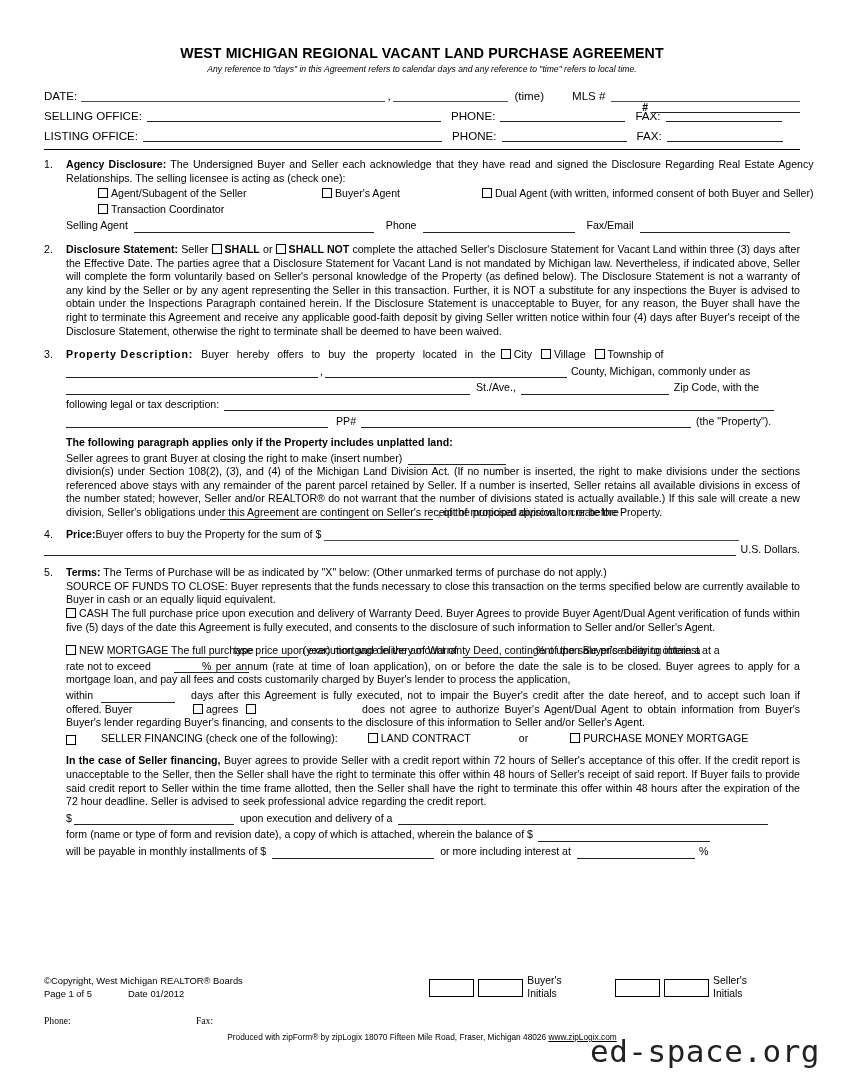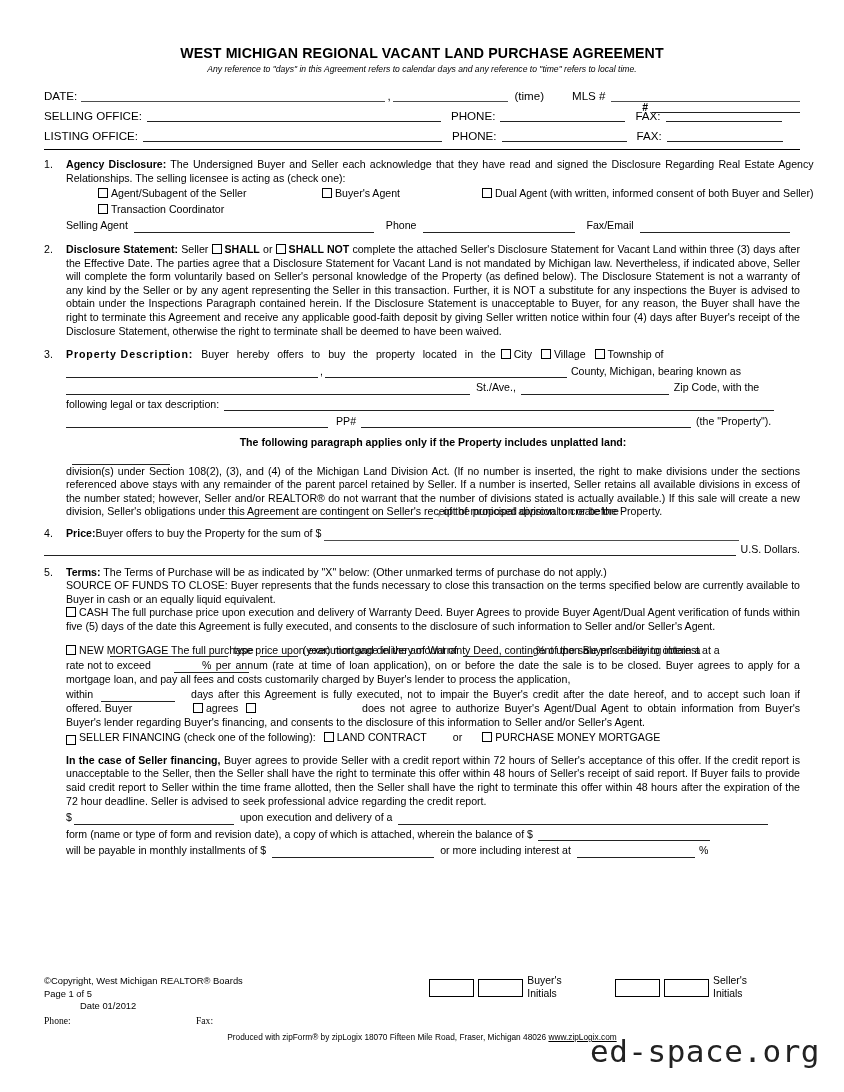--- a/index.html
+++ b/index.html
@@ -271,21 +271,21 @@
             <span style="margin-left:8px;word-spacing:5px;">Buyer hereby offers to buy the property located in the</span>
             <span style="margin-left:5px;"><span class="cb"></span><span>City</span></span>
             <span style="margin-left:9px;"><span class="cb"></span><span>Village</span></span>
             <span style="margin-left:9px;"><span class="cb"></span><span>Township of</span></span>
           </div>
 
           <div style="display:flex;align-items:flex-end;white-space:nowrap;margin-top:3px;">
             <span class="fill dark" style="width:252px;"></span>
             <span style="margin:0 2px;">,</span>
             <span class="fill dark" style="width:242px;"></span>
-            <span style="margin-left:4px;">County, Michigan, bearing known as</span>
+            <span style="margin-left:4px;">County, Michigan, commonly under as</span>
           </div>
 
           <div style="display:flex;align-items:flex-end;white-space:nowrap;margin-top:3px;">
             <span class="fill dark" style="width:404px;"></span>
             <span style="margin-left:6px;">St./Ave.,</span>
             <span class="fill dark" style="width:148px;margin-left:5px;"></span>
             <span style="margin-left:5px;">Zip Code, with the</span>
           </div>
 
           <div style="display:flex;white-space:nowrap;margin-top:3px;">
@@ -293,23 +293,24 @@
             <span class="fill dark" style="width:550px;margin-left:5px;"></span>
           </div>
 
           <div style="display:flex;align-items:flex-end;white-space:nowrap;margin-top:3px;">
             <span class="fill dark" style="width:262px;"></span>
             <span style="margin-left:8px;">PP#</span>
             <span class="fill dark" style="width:330px;margin-left:5px;"></span>
             <span style="margin-left:5px;">(the "Property").</span>
           </div>
 
-          <div style="margin-top:8px;text-align:center;"><b>The following paragraph applies only if the Property includes unplatted land:</b></div>
+          <div style="margin-top:8px;"><b>The following paragraph applies only if the Property includes unplatted land:</b></div>
 
           <div style="display:flex;align-items:flex-end;white-space:nowrap;margin-top:2px;">
+            <span>Seller agrees to grant Buyer at closing the right to make (insert number)</span>
             <span class="fill dark" style="width:98px;margin-left:6px;"></span>
           </div>
 
           <div class="just">division(s) under Section 108(2), (3), and (4) of the Michigan Land Division Act. (If no number is inserted, the right to make divisions under the sections referenced above stays with any remainder of the parent parcel retained by Seller. If a number is inserted, Seller retains all available divisions in excess of the number stated; however, Seller and/or REALTOR® do not warrant that the number of divisions stated is actually available.) If this sale will create a new division, Seller's obligations under this Agreement are contingent on Seller's receipt of municipal approval on or before</div>
 
           <div style="display:flex;align-items:flex-end;white-space:nowrap;margin-top:-13.6px;">
             <span style="visibility:hidden;">municipal approval on or before</span>
             <span class="fill dark" style="width:213px;margin-left:6px;"></span>
             <span style="margin-left:4px;">, of the proposed division to create the Property.</span>
           </div>
@@ -366,21 +367,21 @@
             <div class="just" style="margin-top:-13.6px;text-indent:125px;">days after this Agreement is fully executed, not to impair the Buyer's credit after the date hereof, and to accept such loan if offered. Buyer</div>
 
             <div style="display:flex;align-items:flex-end;white-space:nowrap;margin-top:-13.6px;">
               <span style="visibility:hidden;">such loan if offered. Buyer</span>
               <span style="margin-left:4px;"><span class="cb"></span><span>agrees</span></span>
               <span style="margin-left:8px;"><span class="cb"></span></span>
             </div>
             <div class="just" style="margin-top:-13.6px;text-indent:296px;">does not agree to authorize Buyer's Agent/Dual Agent to obtain information from Buyer's Buyer's lender regarding Buyer's financing, and consents to the disclosure of this information to Seller and/or Seller's Agent.</div>
           </div>
 
-          <div style="display:flex;align-items:flex-end;white-space:nowrap;margin-top:2px;">
+          <div style="display:flex;align-items:flex-end;white-space:nowrap;margin-top:2px;gap:22px;">
             <span class="cb"></span>
             <span>SELLER FINANCING (check one of the following):</span>
             <span style="margin-left:8px;"><span class="cb"></span><span>LAND CONTRACT</span></span>
             <span style="margin-left:26px;">or</span>
             <span style="margin-left:20px;"><span class="cb"></span><span>PURCHASE MONEY MORTGAGE</span></span>
           </div>
 
           <div class="just" style="margin-top:9px;"><b>In the case of Seller financing,</b><span> Buyer agrees to provide Seller with a credit report within 72 hours of Seller's acceptance of this offer. If the credit report is unacceptable to the Seller, then the Seller shall have the right to terminate this offer within 48 hours of Seller's receipt of said report. If Buyer fails to provide said credit report to Seller within the time frame allotted, then the Seller shall have the right to terminate this offer within 48 hours after the expiration of the 72 hour deadline. Seller is advised to seek professional advice regarding the credit report.</span></div>
 
           <div style="display:flex;align-items:flex-end;white-space:nowrap;margin-top:3px;">
@@ -404,21 +405,21 @@
           </div>
 
         </div>
       </div>
 
     </div>
 
     <div class="footer-block">
       <div class="copyline">
         <div>©Copyright, West Michigan REALTOR® Boards</div>
-        <div style="display:flex;flex-direction:column;">
+        <div style="display:flex;">
           <span>Page 1 of 5</span>
           <span style="margin-left:36px;">Date 01/2012</span>
         </div>
       </div>
       <div class="initials">
         <span class="ibox"></span>
         <span class="ibox"></span>
         <span class="ilabel">Buyer's Initials</span>
         <span class="ibox"></span>
         <span class="ibox"></span>

